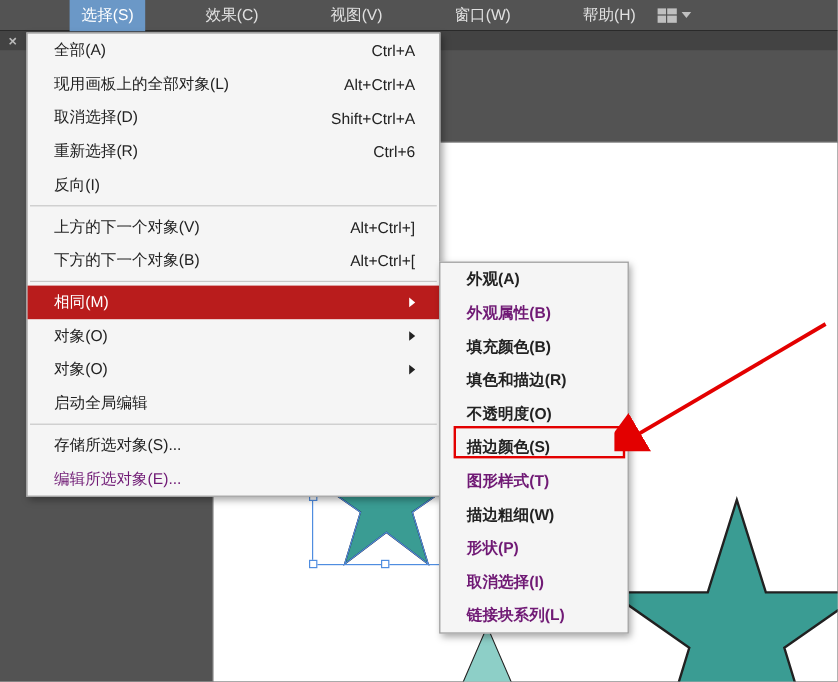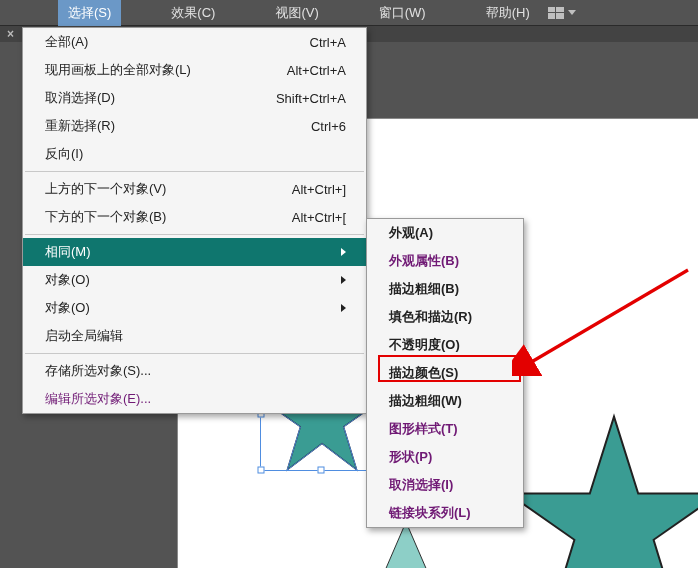--- a/index.html
+++ b/index.html
@@ -116,21 +116,21 @@
     }
     .dropdown .dd-item {
       display: flex;
       justify-content: space-between;
       align-items: center;
       padding: 5px 20px 5px 22px;
       min-height: 25px;
       white-space: nowrap;
     }
     .dropdown .dd-item.highlight {
-      background: #0f766e;
+      background: #b91c1c;
       color: #fff;
     }
     .dropdown .dd-item.disabled { color: #701a75; }
     .dropdown .dd-item .shortcut {
       margin-left: 40px;
       color: inherit;
     }
     .dropdown .dd-item .sub-arrow {
       width: 0; height: 0;
       border-top: 4px solid transparent;
@@ -282,36 +282,36 @@
 </div>
 
 <div class="dropdown dd-sub">
   <div class="dd-item">
       <span>外观(A)</span>
     </div>
   <div class="dd-item disabled">
       <span>外观属性(B)</span>
     </div>
   <div class="dd-item">
-      <span>描边粗细(B)</span>
+      <span>填充颜色(B)</span>
     </div>
   <div class="dd-item">
       <span>填色和描边(R)</span>
     </div>
   <div class="dd-item">
       <span>不透明度(O)</span>
     </div>
   <div class="dd-item">
       <span>描边颜色(S)</span>
     </div>
+  <div class="dd-item disabled">
+      <span>图形样式(T)</span>
+    </div>
   <div class="dd-item">
       <span>描边粗细(W)</span>
-    </div>
-  <div class="dd-item disabled">
-      <span>图形样式(T)</span>
     </div>
   <div class="dd-item disabled">
       <span>形状(P)</span>
     </div>
   <div class="dd-item disabled">
       <span>取消选择(I)</span>
     </div>
   <div class="dd-item disabled">
       <span>链接块系列(L)</span>
     </div>

